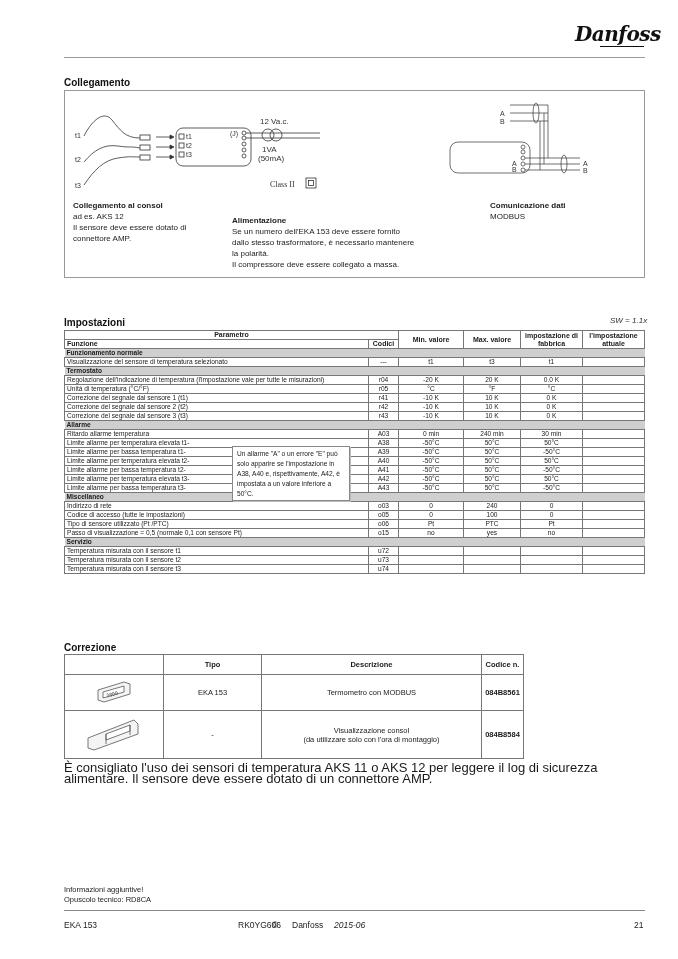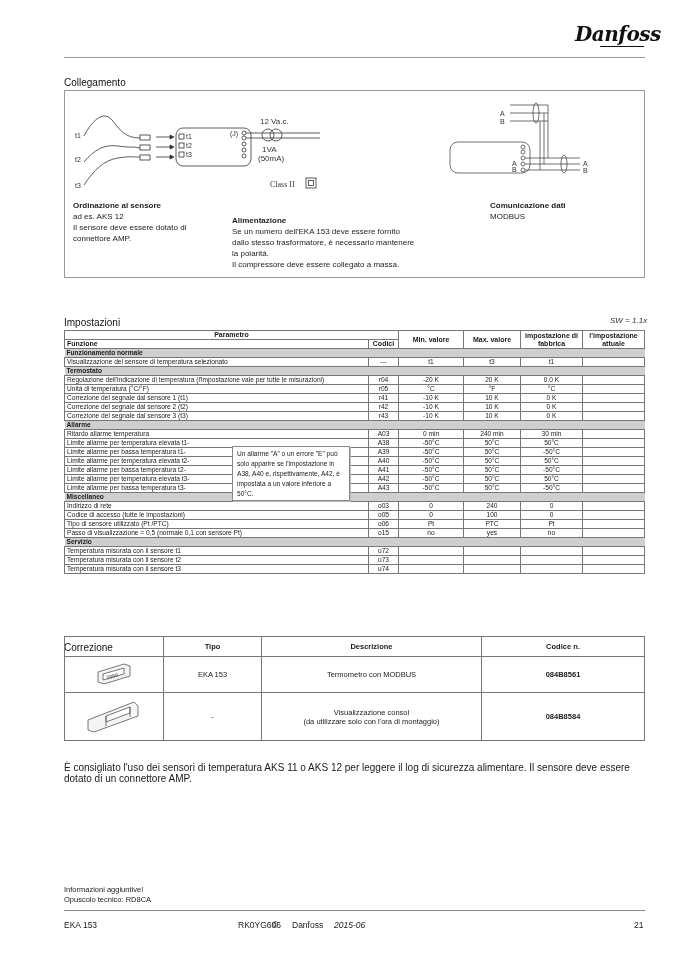--- a/index.html
+++ b/index.html
@@ -1,34 +1,34 @@
 <!DOCTYPE html>
 <html><head>
 <meta charset="utf-8">
 <style>
   html, body { margin: 0; padding: 0; background: #ffffff; }
   body { width: 678px; height: 959px; position: relative; font-family: "Liberation Sans", sans-serif; color: #1a1a1a; overflow: hidden; }
   .logo { position: absolute; left: 575px; top: 22px; font-family: "DejaVu Serif", serif; font-style: italic; font-weight: bold; font-size: 20px; color: #111; letter-spacing: -0.5px; }
   .logo-underline { position: absolute; left: 600px; top: 46px; width: 44px; height: 1px; background: #111; }
   .hr-top { position: absolute; left: 64px; top: 57px; width: 581px; height: 1px; background: #9a9a9a; }
-  .section-title { position: absolute; font-weight: normal; font-size: 10px; color: #111; }
+  .section-title { position: absolute; font-weight: bold; font-size: 10px; color: #111; }
   .conn-box { position: absolute; left: 64px; top: 90px; width: 581px; height: 188px; border: 1px solid #999; border-top: 1px solid #999; box-sizing: border-box; }
   .conn-col { position: absolute; font-size: 8px; line-height: 11px; color: #222; }
   .conn-col .h { font-weight: bold; }
   .sw { position: absolute; left: 610px; top: 316px; font-size: 8px; color: #333; font-style: italic; }
   table.settings { position: absolute; left: 64px; top: 330px; width: 581px; border-collapse: collapse; font-size: 6.6px; line-height: 8px; }
   table.settings td, table.settings th { border: 1px solid #777; padding: 0 2px; height: 8px; white-space: nowrap; }
   table.settings th { font-weight: bold; font-size: 7px; }
   table.settings td.c { text-align: center; }
   table.settings tr.group td { background: #cfcfcf; font-weight: bold; border-left: none; border-right: none; }
   .note-box { position: absolute; left: 232px; top: 446px; width: 118px; height: 55px; background: #fff; border: 1px solid #888; box-shadow: 1px 1px 0 #bbb; font-size: 6.6px; line-height: 10px; padding: 2px 4px; box-sizing: border-box; }
-  table.order { position: absolute; left: 64px; top: 636px; width: 581px; border-collapse: collapse; font-size: 7.5px; }
+  table.order { position: absolute; left: 64px; top: 654px; width: 460px; border-collapse: collapse; font-size: 7.5px; }
   table.order td, table.order th { border: 1px solid #777; text-align: center; vertical-align: middle; }
   table.order th { font-weight: bold; height: 17px; }
-  .order-note { position: absolute; left: 64px; top: 762px; width: 581px; font-size: 10px; line-height: 11px; }
+  .order-note { position: absolute; left: 64px; top: 762px; width: 581px; font-size: 13px; line-height: 11px; }
   .info { position: absolute; left: 64px; top: 885px; font-size: 7.5px; line-height: 10px; }
   .hr-bot { position: absolute; left: 64px; top: 910px; width: 581px; height: 1px; background: #888; }
   .footer { position: absolute; top: 920px; font-size: 8.5px; color: #222; }
 </style>
 </head>
 <body>
 
 <div class="logo">Danfoss</div>
 <div class="logo-underline"></div>
 <div class="hr-top"></div>
@@ -105,21 +105,21 @@
     <text x="60" y="16">A</text>
     <text x="60" y="24">B</text>
     <text x="72" y="66">A</text>
     <text x="72" y="72">B</text>
     <text x="143" y="66">A</text>
     <text x="143" y="73">B</text>
   </g>
 </svg>
 
 <div class="conn-col" style="left:73px; top:200px;">
-  <div class="h">Ordinazione al sensore</div>
+  <div class="h">Collegamento al consol</div>
   <div>ad es. AKS 12</div>
   <div>Il sensore deve essere dotato di</div>
   <div>connettore AMP.</div>
 </div>
 <div class="conn-col" style="left:232px; top:215px;">
   <div class="h">Alimentazione</div>
   <div>Se un numero dell'EKA 153 deve essere fornito</div>
   <div>dallo stesso trasformatore, è necessario mantenere</div>
   <div>la polarità.</div>
   <div>Il compressore deve essere collegato a massa.</div>

